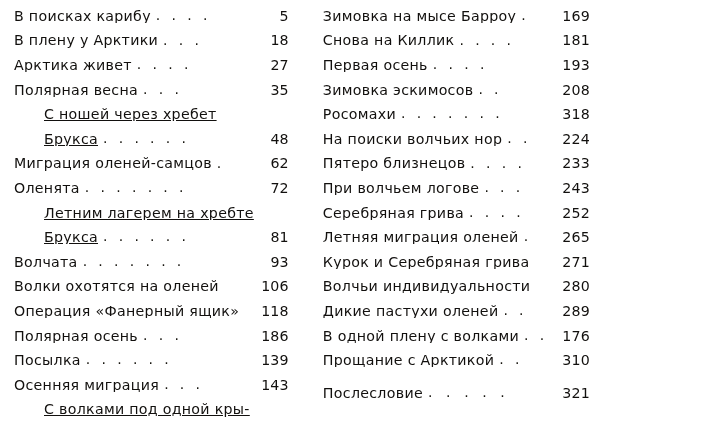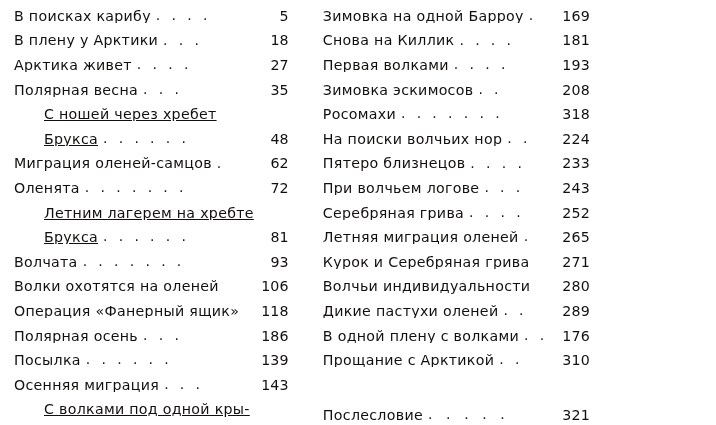--- a/index.html
+++ b/index.html
@@ -67,21 +67,21 @@
     min-width: 26px;
     font-size: 14.2px;
     letter-spacing: 0.2px;
   }
   
   .cont {
     padding-left: 30px;
     text-decoration: underline;
   }
   .afterword {
-    margin-top: 40px;
+    margin-top: 18px;
   }
   .afterword .leaders { letter-spacing: 4.6px; }
   .no-leaders .leaders { visibility: hidden; }
 </style>
 </head>
 <body>
 
 <div class="page">
 
   <div class="column col-left">
@@ -186,33 +186,33 @@
       <span class="title cont">С волками под одной кры-</span>
       <span class="leaders"></span>
       <span class="page-num"></span>
     </div>
 
   </div>
 
   <div class="column col-right">
 
     <div class="toc-entry">
-      <span class="title">Зимовка на одной Барроу</span>
+      <span class="title">Зимовка на мысе Барроу</span>
       <span class="leaders">.</span>
       <span class="page-num">169</span>
     </div>
 
     <div class="toc-entry">
       <span class="title">Снова на Киллик</span>
       <span class="leaders">. . . .</span>
       <span class="page-num">181</span>
     </div>
 
     <div class="toc-entry">
-      <span class="title">Первая волками</span>
+      <span class="title">Первая осень</span>
       <span class="leaders">. . . .</span>
       <span class="page-num">193</span>
     </div>
 
     <div class="toc-entry">
       <span class="title">Зимовка эскимосов</span>
       <span class="leaders">. .</span>
       <span class="page-num">208</span>
     </div>
 

